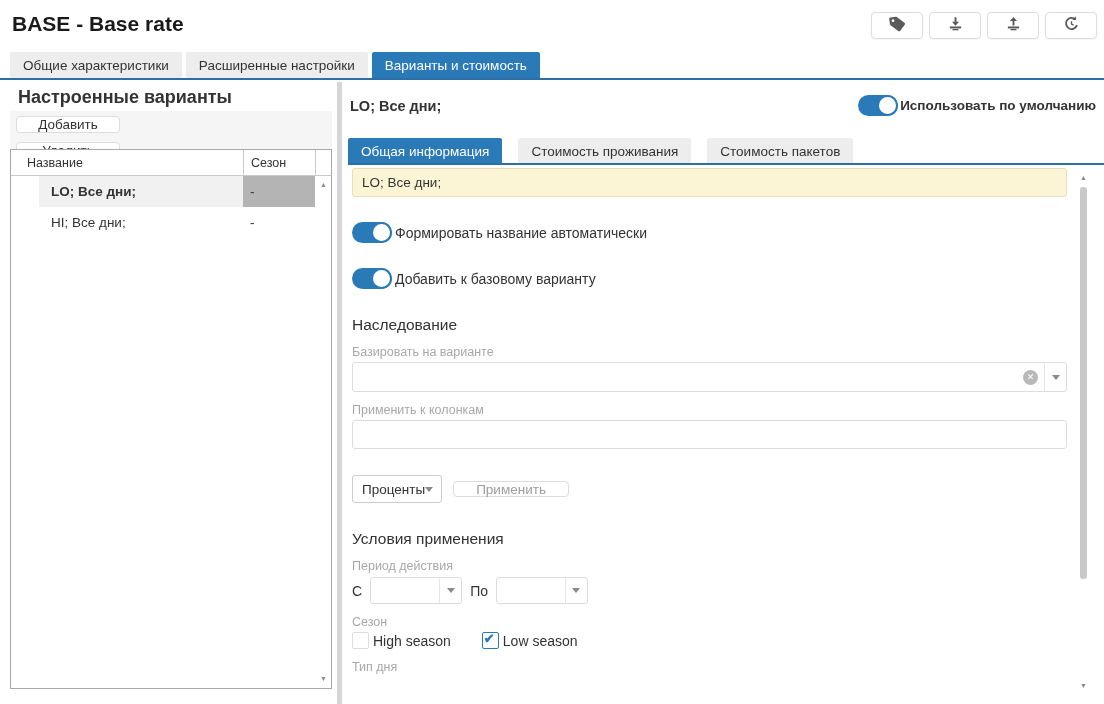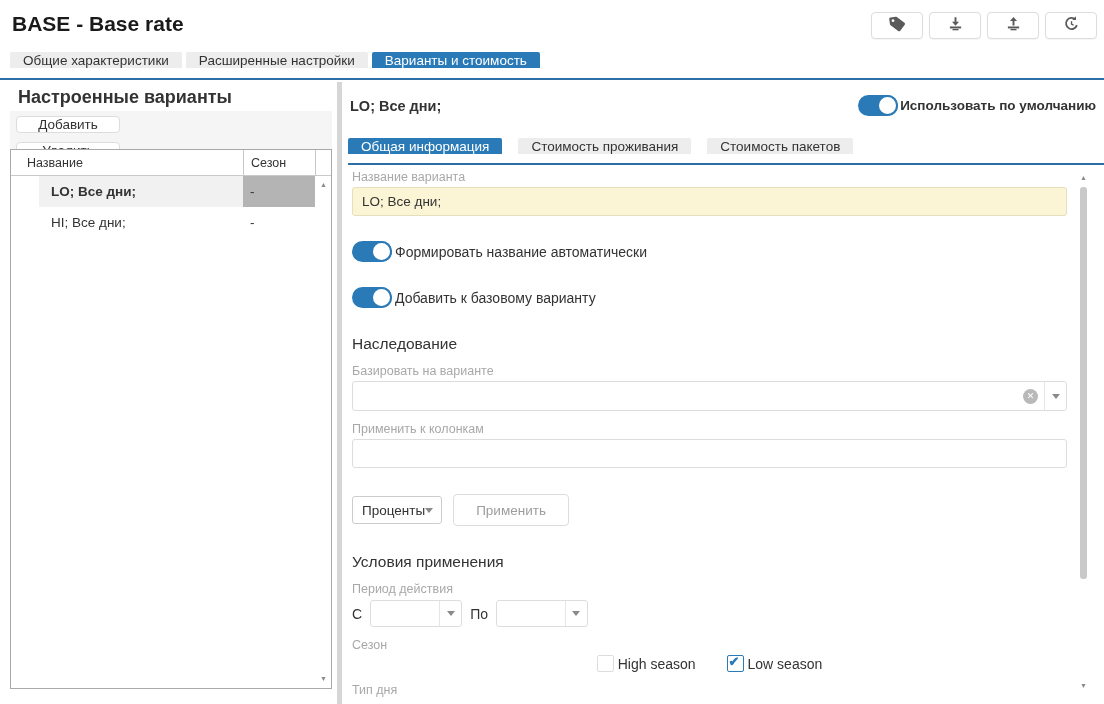--- a/index.html
+++ b/index.html
@@ -7,21 +7,21 @@
   .app { position:relative; width:1104px; height:704px; background:#fff; }
 
   
   .page-title { position:absolute; left:12px; top:12px; font-size:21px; font-weight:700; color:#1a1a1a; }
   .actions { position:absolute; top:12px; right:7px; display:flex; gap:6px; }
   .action-btn { width:52px; height:27px; background:#fff; border:1px solid #ddd; border-radius:4px;
     display:flex; align-items:center; justify-content:center; cursor:pointer; box-shadow:0 1px 1px rgba(0,0,0,.04); }
 
   
   .main-tabs { position:absolute; left:10px; top:52px; display:flex; gap:4px; }
-  .tab { height:16px; padding:4px 13px; display:flex; align-items:center; font-size:13.5px;
+  .tab { height:26px; padding:4px 13px; display:flex; align-items:center; font-size:13.5px;
     background:#ededed; color:#333; border-radius:2px 2px 0 0; cursor:pointer; white-space:nowrap; }
   .tab.active { background:#2b7ab8; color:#fff; }
   .main-underline { position:absolute; left:0; top:78px; width:1104px; height:2px; background:#2b6ea8; }
 
   
   .left-panel { position:absolute; left:10px; top:88px; width:322px; }
   .panel-title { font-size:18px; font-weight:700; line-height:18px;margin-left:8px; }
   .panel-toolbar { margin-top:5px; background:#f5f5f5; padding:5px 6px; display:flex; gap:9px; height:38px;flex-direction:column; }
   .small-btn { width:104px; height:28px; background:#fff; border:1px solid #ddd; border-radius:4px;
     font-size:13.5px; color:#333; display:flex; align-items:center; justify-content:center; cursor:pointer; font-family:inherit; }
@@ -73,26 +73,26 @@
   .combo { display:flex; align-items:center; height:30px; border:1px solid #ddd; border-radius:3px; background:#fff; }
   .combo .combo-input { flex:1; height:100%; border:0; outline:0; background:transparent; padding:0 8px; font-size:13.5px; font-family:inherit; }
   .clear-icon { width:15px; height:15px; border-radius:50%; background:#b9b9b9; color:#fff; font-size:9px;
     display:flex; align-items:center; justify-content:center; margin-right:6px; cursor:pointer; }
   .dd-zone { width:22px; align-self:stretch; display:flex; align-items:center; justify-content:center;
     border-left:1px solid #e6e6e6; cursor:pointer; }
   .caret { width:0; height:0; border-left:4px solid transparent; border-right:4px solid transparent; border-top:5px solid #8a8a8a; }
   .apply-row { display:flex; align-items:center; gap:11px; margin-top:26px; }
   .select { height:28px; border:1px solid #ccc; border-radius:3px; display:flex; align-items:center; gap:0;
     padding:0 8px 0 9px; font-size:13.5px; cursor:pointer; background:#fff; }
-  .btn-apply { height:32px; padding:0 22px; background:#fff; border:1px solid #ddd; border-radius:4px;
+  .btn-apply { height:16px; padding:0 22px; background:#fff; border:1px solid #ddd; border-radius:4px;
     font-size:13.5px; color:#9d9d9d; cursor:pointer; font-family:inherit; }
   .period-row { display:flex; align-items:center; gap:8px; margin-top:4px; font-size:14px; }
   .date-combo { display:flex; align-items:center; width:92px; height:27px; border:1px solid #ddd; border-radius:3px; background:#fff; }
   .date-combo input { flex:1; width:50px; border:0; outline:0; padding:0 6px; font-size:13px; font-family:inherit; }
-  .cb-row { display:flex; align-items:center; gap:31px; margin-top:1px;justify-content:center; }
+  .cb-row { display:flex; align-items:center; gap:31px; margin-top:1px; }
   .cb-item { display:flex; align-items:center; gap:4px; font-size:14px; cursor:pointer; }
   .cb-box { position:relative; width:17px; height:17px; border:1px solid #ddd; border-radius:2px; background:#fff; flex:none; }
   .cb-item.checked .cb-box { border-color:#2b7ab8; }
   .cb-item.checked .cb-box::after { content:"\2714"; position:absolute; left:1px; top:-2px; font-size:13px; font-weight:700; color:#2b7ab8; }
 
   
   .form-scroll-up { position:absolute; left:1080px; top:174px; }
   .form-scroll-thumb { position:absolute; left:1080px; top:187px; width:7px; height:392px; background:#c9c9c9; border-radius:3px; cursor:pointer; }
   .form-scroll-down { position:absolute; left:1080px; top:682px; }
   .tri { font-size:7px; color:#8a8a8a; line-height:7px; }
@@ -198,21 +198,20 @@
 
   <div class="sub-tabs">
     <div class="tab active">Общая информация</div>
     <div class="tab">Стоимость проживания</div>
     <div class="tab">Стоимость пакетов</div>
   </div>
   <div class="sub-underline"></div>
 
   <div class="form">
 
-    <div class="field-label first">Название варианта</div>
     <div class="tb yellow">LO; Все дни;</div>
 
     <div class="toggle-row">
       <div class="toggle on">
           <div class="knob"></div>
         </div>
       <span>Формировать название автоматически</span>
     </div>
 
     <div class="toggle-row">

